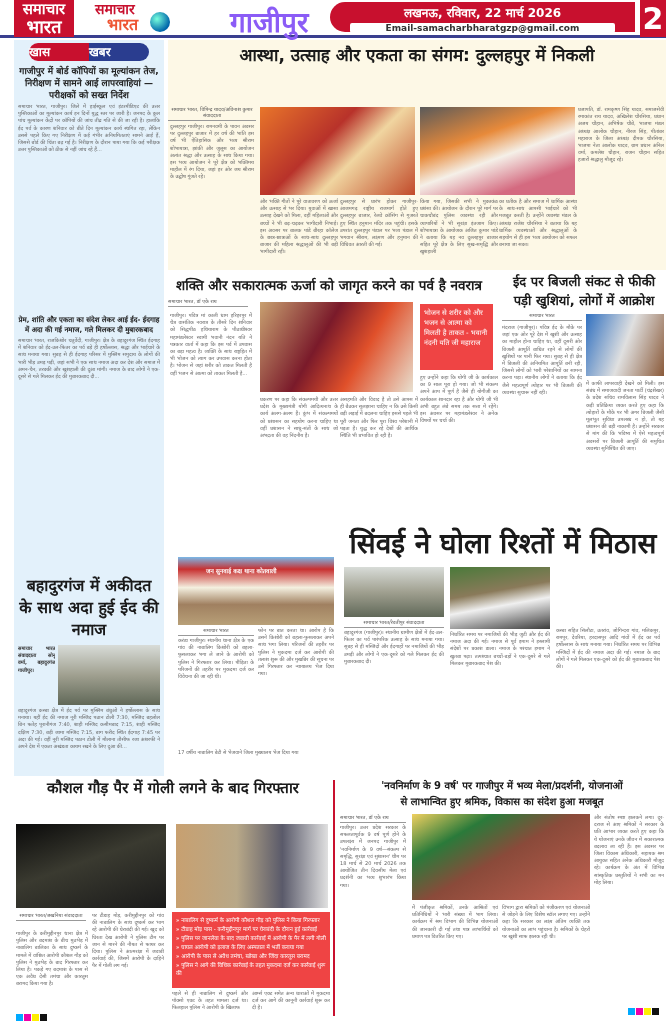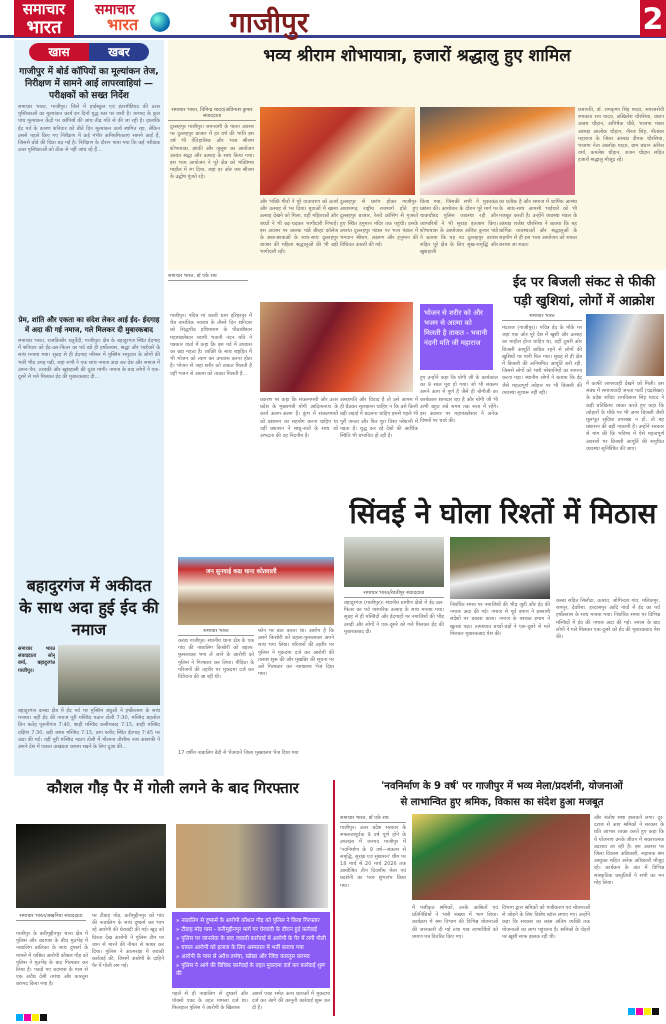--- a/index.html
+++ b/index.html
@@ -2,46 +2,46 @@
 <html><head>
 <meta charset="utf-8">
 <style>
 *{box-sizing:border-box;margin:0;padding:0}
 body{width:666px;height:1024px;background:#fff;font-family:"DejaVu Sans",sans-serif;overflow:hidden;position:relative;color:#222}
 .masthead{position:absolute;left:0;top:0;width:666px;height:38px;background:#fff;border-bottom:3px solid #3a3f8f}
 .logo-box{position:absolute;left:14px;top:0;width:60px;height:37px;background:#c8102e;color:#fff;font-weight:bold;text-align:center;line-height:17px;font-size:15px;padding-top:1px}
 .logo2{position:absolute;left:95px;top:2px;width:75px;height:34px;font-weight:bold;color:#c8102e;font-size:14px;line-height:15px}
 .logo2 .sub{color:#e53;font-size:16px;padding-left:12px}
 .globe{position:absolute;left:150px;top:12px;width:20px;height:20px;border-radius:50%;background:radial-gradient(circle at 35% 35%,#7fd,#06a 70%)}
-.city{position:absolute;left:230px;top:2px;font-size:28px;font-weight:bold;color:#7f1d1d}
+.city{position:absolute;left:230px;top:2px;font-size:28px;font-weight:bold;color:#8b5cf6}
 .datebox{position:absolute;left:330px;top:2px;width:305px;height:30px;background:#c8102e;border-radius:16px 0 0 16px;color:#fff;text-align:center}
 .datebox .d{font-size:12px;font-weight:bold;margin-top:2px}
 .datebox .e{font-size:9px;background:#fff;color:#333;margin:2px 20px;border-radius:2px;font-weight:bold}
 .pgno{position:absolute;left:640px;top:0;width:26px;height:37px;background:#c8102e;color:#fff;font-size:30px;font-weight:bold;text-align:center;line-height:37px}
 .leftcol{position:absolute;left:14px;top:40px;width:150px;height:736px;background:#e3f1fb}
 .khas{margin:3px auto 0;width:120px;height:18px;display:flex}
-.khas span{flex:1;text-align:center;color:#fff;font-weight:bold;font-size:12px;line-height:18px}
+.khas span{flex:1;text-align:left;color:#fff;font-weight:bold;font-size:12px;line-height:18px}
 .khas .a{background:#c8102e;border-radius:9px 0 0 9px}
 .khas .b{background:#2a3d8f;border-radius:0 9px 9px 0}
 .lhead{font-size:9px;font-weight:bold;text-align:center;color:#222;padding:4px 4px 2px;line-height:12px}
 .txt{font-size:5px;line-height:7.2px;color:#666;text-align:justify;padding:0 4px;overflow:hidden}
 .big-head{font-weight:bold;text-align:center;color:#1a1a1a}
 .main{position:absolute;left:168px;top:40px;width:498px;height:230px;background:#fdf8e6}
 .photo{position:absolute;overflow:hidden}
 .ph-saffron{background:linear-gradient(135deg,#e8752a,#b8322a 40%,#f0d5a0 60%,#c14a2a)}
 .ph-street{background:linear-gradient(160deg,#5a5a5a,#e88a3a 35%,#f5f0e8 55%,#d46a80 80%)}
 .ph-room{background:linear-gradient(120deg,#c8a070,#7a1a2a 40%,#e0502a 65%,#e8e0d0)}
 .ph-blue{background:linear-gradient(110deg,#3070c0,#e0e0e0 50%,#8a5a3a)}
 .ph-thana{background:linear-gradient(180deg,#7ab8e8 0%,#c83030 18%,#f4f0e0 45%,#a08060 70%,#b8a078)}
 .ph-crowd{background:linear-gradient(180deg,#d8dcd8,#a0a090 50%,#606858)}
 .ph-police{background:linear-gradient(170deg,#4a7a3a,#8a7a5a 40%,#f0f0f0 60%,#3a3a3a)}
 .ph-night{background:linear-gradient(160deg,#0a0a0a,#3a3a30 45%,#1a1a1a)}
 .ph-officer{background:linear-gradient(90deg,#c8a070,#b8a888 40%,#5a5a6a 70%,#e0e0e0)}
 .ph-hall{background:linear-gradient(150deg,#f0d060,#2a7a3a 25%,#8a4a3a 50%,#c06050)}
-.redbox{position:absolute;background:#8b5cf6;color:#fff;font-size:7px;line-height:10px;padding:4px}
+.redbox{position:absolute;background:#ef4444;color:#fff;font-size:7px;line-height:10px;padding:4px}
 .redbox li{list-style:none;margin-bottom:1px}
 .redbox li::before{content:"» "}
 .byline{font-size:5px;color:#555;text-align:center;border-bottom:1px solid #999;padding-bottom:2px;margin-bottom:2px}
 .rule-v{position:absolute;background:#c8102e;width:2px}
 .cmyk{position:absolute;display:flex;gap:1px}
 .cmyk span{width:7px;height:7px;display:block}
 </style>
 </head>
 <body>
 
@@ -49,20 +49,24 @@
   <div class="logo-box">
     <div>समाचार</div>
     <div style="font-size:18px">भारत</div>
   </div>
   <div class="logo2">
     <div>समाचार</div>
     <div class="sub">भारत</div>
   </div>
   <div class="globe"></div>
   <div class="city">गाजीपुर</div>
+  <div class="datebox">
+    <div class="d">लखनऊ, रविवार, 22 मार्च 2026</div>
+    <div class="e">Email-samacharbharatgzp@gmail.com</div>
+  </div>
   <div class="pgno">2</div>
 </div>
 
 <div class="leftcol">
   <div class="khas">
     <span class="a">खास</span>
     <span class="b">खबर</span>
   </div>
   <div class="lhead">गाजीपुर में बोर्ड कॉपियों का मूल्यांकन तेज, निरीक्षण में सामने आई लापरवाहियां — परीक्षकों को सख्त निर्देश</div>
   <div class="txt" style="height:208px">समाचार भारत, गाजीपुर। जिले में हाईस्कूल एवं इंटरमीडिएट की उत्तर पुस्तिकाओं का मूल्यांकन कार्य इन दिनों युद्ध स्तर पर जारी है। जनपद के कुल पांच मूल्यांकन केंद्रों पर कॉपियों की जांच तीव्र गति से की जा रही है। हालांकि ईद पर्व के कारण शनिवार को बीते दिन मूल्यांकन कार्य स्थगित रहा, लेकिन उससे पहले किए गए निरीक्षण में कई गंभीर अनियमितताएं सामने आई हैं, जिससे बोर्ड की चिंता बढ़ गई है। निरीक्षण के दौरान पाया गया कि कई परीक्षक उत्तर पुस्तिकाओं को ठीक से नहीं जांच रहे हैं...</div>
@@ -71,36 +75,37 @@
   <div class="big-head" style="font-size:16px;line-height:22px;padding:2px 4px">बहादुरगंज में अकीदत के साथ अदा हुई ईद की नमाज</div>
   <div style="display:flex;padding:2px 4px;gap:3px">
     <div class="txt" style="width:38px;height:60px;padding:0;font-weight:bold;color:#333">समाचार भारत संवाददाता सोनू वर्मा, बहादुरगंज गाजीपुर।</div>
     <div class="photo ph-crowd" style="position:relative;width:103px;height:60px"></div>
   </div>
   <div class="txt" style="height:70px">बहादुरगंज कस्बा क्षेत्र में ईद पर्व पर मुस्लिम बंधुओं ने हर्षोल्लास के साथ मनाया। यहीं ईद की नमाज नूरी मस्जिद पठान टोली 7:30, मस्जिद बहलोल बिन फतेह पुरानीगंज 7:40, शाही मस्जिद कसीमबाद 7:15, शाही मस्जिद दक्षिण 7:30, बड़ी जामा मस्जिद 7:15, बाग फरीद स्थित ईदगाह 7:45 पर अदा की गई। वहीं नूरी मस्जिद पठान टोली में मौलाना तौसीफ रजा अशरफी ने अपने देश में एकता अखंडता कायम रखने के लिए दुआ की...</div>
 </div>
 
 <div class="main">
   <div class="big-head" style="font-size:17px;line-height:22px;padding:4px 6px 2px">
-    <div>भव्य श्रीराम शोभायात्रा, हजारों श्रद्धालु हुए शामिल</div>
+    <div>आस्था, उत्साह और एकता का संगम: दुल्लहपुर में निकली</div>
   </div>
   <div style="position:absolute;left:0;top:66px;width:88px">
     <div class="byline">समाचार भारत, विपिन्द्र यादव/अविनाश कुमार संवाददाता</div>
     <div class="txt" style="height:150px;padding:0 2px">दुल्लहपुर गाजीपुर। रामनवमी के पावन अवसर पर दुल्लहपुर बाजार में हर वर्ष की भांति इस वर्ष भी ऐतिहासिक और भव्य श्रीराम शोभायात्रा, झांकी और जुलूस का आयोजन अत्यंत श्रद्धा और उत्साह के साथ किया गया। इस भव्य आयोजन ने पूरे क्षेत्र को भक्तिमय माहौल में रंग दिया, जहां हर ओर जय श्रीराम के उद्घोष गूंजते रहे।</div>
   </div>
   <div class="photo ph-saffron" style="left:92px;top:67px;width:155px;height:88px"></div>
   <div class="photo ph-street" style="left:252px;top:67px;width:155px;height:88px"></div>
   <div class="txt" style="position:absolute;left:410px;top:66px;width:86px;height:160px;padding:0">प्रजापति, डॉ. रामकृष्ण सिंह यादव, समाजसेवी रमाकांत राय यादव, अखिलेश चौरसिया, प्रधान अजय चौहान, अभिषेक चौबे, भाजपा मंडल अध्यक्ष आलोक चौहान, नीरज सिंह, पीतांबर महाराज के जिला अध्यक्ष दीपक चौरसिया, भाजपा नेता आलोक यादव, ग्राम प्रधान अनिल वर्मा, कमलेश चौहान, राजन चौहान सहित हजारों श्रद्धालु मौजूद रहे।</div>
   <div class="txt" style="position:absolute;left:92px;top:158px;width:78px;height:68px;padding:0">और भक्ति गीतों ने पूरे वातावरण को ऊर्जा और उत्साह से भर दिया। युवाओं में खासा उत्साह देखने को मिला, वहीं महिलाओं और बच्चों ने भी बढ़-चढ़कर भागीदारी निभाई। इस अवसर पर बालक पांडे बीरहा कॉलेज के छात्र-छात्राओं के साथ-साथ दुल्लहपुर बाजार की महिला श्रद्धालुओं की भी बड़ी भागीदारी रही।</div>
   <div class="txt" style="position:absolute;left:172px;top:158px;width:78px;height:68px;padding:0">दुल्लहपुर से प्रारंभ होकर गाजीपुर-आजमगढ़ राष्ट्रीय राजमार्ग होते हुए दुल्लहपुर बाजार, रेलवे क्रॉसिंग से गुजरते हुए स्थित हनुमान मंदिर तक पहुंची। इसके उपरांत दुल्लहपुर पंडाल पर भव्य पंडाल में भगवान श्रीराम, लक्ष्मण और हनुमान की विधिवत आरती की गई।</div>
   <div class="txt" style="position:absolute;left:252px;top:158px;width:78px;height:68px;padding:0">किया गया, जिसकी सभी ने मुक्तकंठ प्रशंसा की। आयोजन के दौरान पूरे मार्ग पर चाकचौबंद पुलिस व्यवस्था रही और व्यापारियों ने भी सुरक्षा इंतजाम किए। शोभायात्रा के आयोजक अजित कुमार पांडे ने बताया कि यह नव दुल्लहपुर बाजार सहित पूरे क्षेत्र के लिए सुख-समृद्धि और खुशहाली</div>
   <div class="txt" style="position:absolute;left:331px;top:158px;width:78px;height:68px;padding:0">का प्रतीक है और समाज में धार्मिक आस्था के साथ-साथ आपसी भाईचारे को भी मजबूत करती है। उन्होंने व्यवस्था मंडल के अध्यक्ष राजेश चौरसिया ने बताया कि यह धार्मिक व्यवस्थाओं और श्रद्धालुओं के सहयोग से ही इस भव्य आयोजन को सफल बनाया जा सका।</div>
 </div>
 
 <div style="position:absolute;left:168px;top:272px;width:334px;height:248px">
+  <div class="big-head" style="font-size:13.5px;line-height:26px;text-align:left;padding-left:8px;white-space:nowrap">शक्ति और सकारात्मक ऊर्जा को जागृत करने का पर्व है नवरात्र</div>
   <div class="byline" style="width:80px;text-align:left">समाचार भारत, डॉ एके राय</div>
   <div class="txt" style="position:absolute;left:0;top:40px;width:86px;height:206px;padding:0 2px">गाजीपुर। पवित्र मां काली धाम हरिहरपुर में चैत्र वासंतिक नवरात्र के तीसरे दिन शनिवार को सिद्धपीठ हथियाराम के पीठाधीश्वर महामंडलेश्वर स्वामी भवानी नंदन यति ने पत्रकार वार्ता में कहा कि इस पर्व में उपवास का बड़ा महत्व है। व्यक्ति के साथ राष्ट्रहित में भी भोजन को त्याग कर उपवास करना होता है। भोजन से जहां शरीर को ताकत मिलती है वहीं भजन से आत्मा को ताकत मिलती है...</div>
   <div class="photo ph-room" style="left:92px;top:30px;width:153px;height:90px"></div>
   <div class="redbox" style="left:252px;top:32px;width:73px;height:66px">
     <div>भोजन से शरीर को और भजन से आत्मा को मिलती है ताकत - भवानी नंदनी यति जी महाराज</div>
   </div>
   <div class="txt" style="position:absolute;left:92px;top:124px;width:78px;height:122px;padding:0">प्रकरण पर कहा कि संकल्पमयी और उत्तर प्रदेश के मुख्यमंत्री योगी आदित्यनाथ के कार्य अलग-अलग हैं। कुंभ में संकल्पमयों को प्रशासन का सहयोग करना चाहिए था वहीं प्रशासन ने साधु-संतों के साथ जो अभद्रता की वह निंदनीय है।</div>
   <div class="txt" style="position:absolute;left:172px;top:124px;width:78px;height:122px;padding:0">असहमति और विवाद है तो उसे आपस में ही बैठकर सुलझाना चाहिए न कि उसे किसी बड़ी लड़ाई में बदलना चाहिए इससे पहले भी पूरी जनता और फिर पूरा विश्व परेशानी में पड़ता है। युद्ध कर रहे देशों की आर्थिक स्थिति भी प्रभावित हो रही है।</div>
   <div class="txt" style="position:absolute;left:252px;top:102px;width:78px;height:144px;padding:0">हुए उन्होंने कहा कि योगी जी के कार्यकाल का 9 साल पूरा हो गया। जो भी संकल्प अपने आप में पूर्ण है जैसे ही योगीजी का कार्यकाल शानदार रहा है और योगी जी भी अभी बहुत लंबे समय तक सत्ता में रहेंगे। इस अवसर पर महामंडलेश्वर ने अनेक विषयों पर चर्चा की।</div>
 </div>
@@ -116,21 +121,21 @@
 <div style="position:absolute;left:168px;top:525px;width:170px;height:230px">
   <div class="photo ph-thana" style="left:10px;top:32px;width:156px;height:68px">
     <div style="position:absolute;left:28px;top:10px;font-size:6px;color:#fff;font-weight:bold">जन सुनवाई कक्ष   थाना कोतवाली</div>
   </div>
   <div class="byline" style="position:absolute;left:10px;top:102px;width:76px">समाचार भारत</div>
   <div class="txt" style="position:absolute;left:10px;top:112px;width:76px;height:110px;padding:0">करंडा गाजीपुर। स्थानीय थाना क्षेत्र के एक गांव की नाबालिग किशोरी को बहला-फुसलाकर भगा ले जाने के आरोपी को पुलिस ने गिरफ्तार कर लिया। पीड़िता के परिजनों की तहरीर पर मुकदमा दर्ज कर विवेचना की जा रही थी।</div>
   <div class="txt" style="position:absolute;left:90px;top:102px;width:76px;height:120px;padding:0">फोन पर बात करता था। आरोप है कि उसने किशोरी को बहला-फुसलाकर अपने साथ भगा लिया। परिजनों की तहरीर पर पुलिस ने मुकदमा दर्ज कर आरोपी की तलाश शुरू की और मुखबिर की सूचना पर उसे गिरफ्तार कर न्यायालय भेज दिया गया।</div>
   <div class="txt" style="position:absolute;left:10px;top:224px;width:160px;height:8px;padding:0">17 वर्षीय नाबालिग बेटी से भेजवाने  जिला मुख्यालय भेज दिया गया</div>
 </div>
 
-<div style="position:absolute;left:340px;top:495px;width:326px;height:230px">
+<div style="position:absolute;left:340px;top:525px;width:326px;height:230px">
   <div class="big-head" style="font-size:28px;line-height:38px">सिंवई ने घोला रिश्तों में मिठास</div>
   <div class="photo ph-crowd" style="left:4px;top:42px;width:100px;height:50px"></div>
   <div class="byline" style="position:absolute;left:4px;top:94px;width:100px">समाचार भारत/रेवतीपुर संवाददाता</div>
   <div class="photo ph-police" style="left:110px;top:42px;width:100px;height:62px"></div>
   <div class="txt" style="position:absolute;left:4px;top:104px;width:100px;height:122px;padding:0">बहादुरगंज (गाजीपुर)। स्थानीय ग्रामीण क्षेत्रों में ईद-उल-फितर का पर्व पारंपरिक उत्साह के साथ मनाया गया। सुबह से ही मस्जिदों और ईदगाहों पर नमाजियों की भीड़ उमड़ी और लोगों ने एक-दूसरे को गले मिलकर ईद की मुबारकबाद दी।</div>
   <div class="txt" style="position:absolute;left:110px;top:106px;width:100px;height:120px;padding:0">निर्धारित समय पर नमाजियों की भीड़ जुटी और ईद की नमाज अदा की गई। नमाज से पूर्व इमाम ने इस्लामी संदेशों पर प्रकाश डाला। नमाज के पश्चात इमाम ने खुतबा पढ़ा। तत्पश्चात बच्चों-बड़ों ने एक-दूसरे से गले मिलकर मुबारकबाद पेश की।</div>
   <div class="txt" style="position:absolute;left:216px;top:102px;width:104px;height:124px;padding:0">कस्बा सहित सिलौटा, उतरांव, जोगिन्दरा गांव, मलिकपुर, रामपुर, देवरिया, हरदासपुर आदि गांवों में ईद का पर्व हर्षोल्लास के साथ मनाया गया। निर्धारित समय पर विभिन्न मस्जिदों में ईद की नमाज अदा की गई। नमाज के बाद लोगों ने गले मिलकर एक-दूसरे को ईद की मुबारकबाद पेश की।</div>
 </div>
 
 <div style="position:absolute;left:14px;top:778px;width:318px;height:246px;background:#fff">

